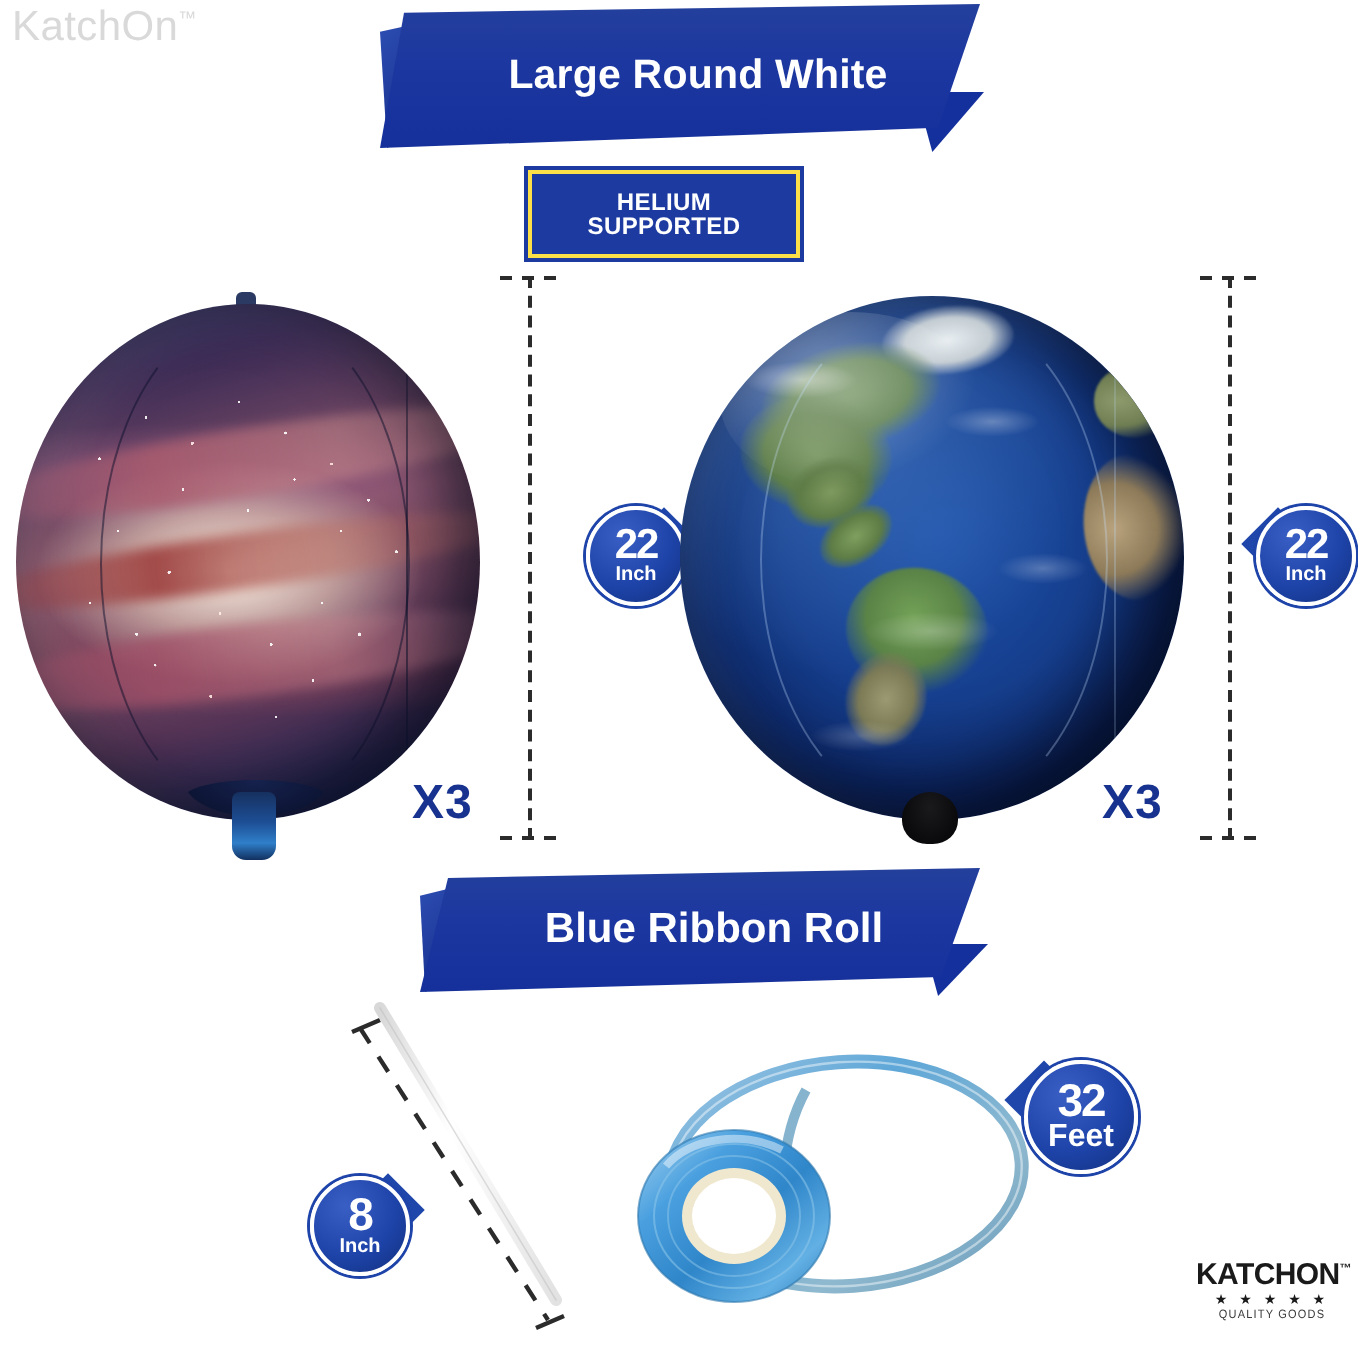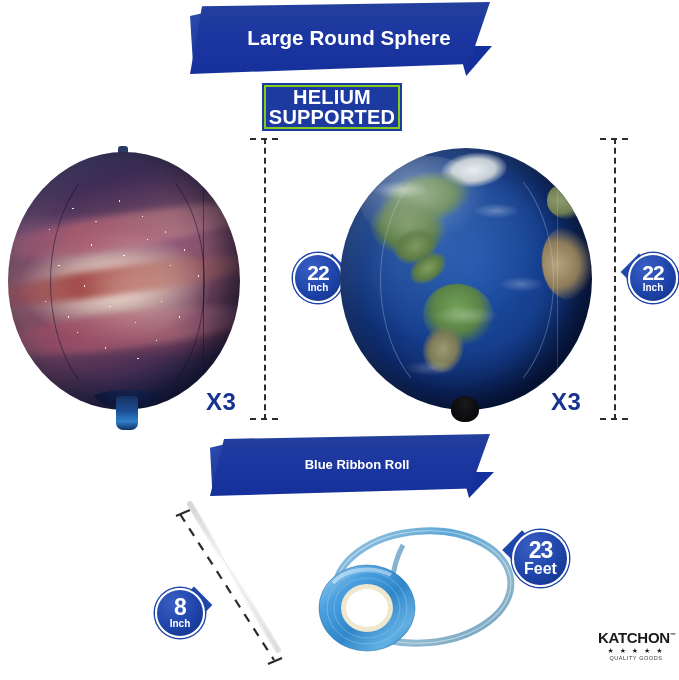--- a/index.html
+++ b/index.html
@@ -44,44 +44,44 @@
   #banner-main .tail{
     position:absolute;right:-2px;top:44px;width:34px;height:30px;
     background:#14309c;
     clip-path:polygon(0% 0%,100% 0%,24% 100%);
   }
 
   #banner-sub{left:210px;top:434px;width:280px;height:62px;}
   #banner-sub .body{
     clip-path:polygon(5% 8%,100% 0%,93% 88%,0% 100%);
     padding-left:22px;padding-right:8px;
-    font-size:13px;
+    font-size:21px;
   }
   #banner-sub .fold{
     position:absolute;left:0px;top:6px;width:32px;height:56px;
     background:linear-gradient(135deg,#2f4fb5 0%,#17328f 70%,#102778 100%);
     clip-path:polygon(0% 14%,100% 0%,76% 78%,8% 100%);
   }
   #banner-sub .tail{
     position:absolute;right:-4px;top:38px;width:32px;height:26px;
     background:#14309c;
     clip-path:polygon(0% 0%,100% 0%,22% 100%);
   }
 
   
   #helium-badge{
     position:absolute;left:262px;top:83px;width:140px;height:48px;
     background:#1c3aa0;border:1px solid #1c3aa0;
     box-sizing:border-box;
     display:flex;align-items:center;justify-content:center;
   }
   #helium-badge .inner{
-    border:2px solid #84cc16;width:132px;height:40px;
+    border:2px solid #fde047;width:132px;height:40px;
     display:flex;flex-direction:column;align-items:center;justify-content:center;
-    color:#fff;font-weight:bold;font-size:20px;line-height:1.02;
+    color:#fff;font-weight:bold;font-size:12px;line-height:1.02;
     letter-spacing:.2px;
   }
 
   
   .measure-badge{position:absolute;}
   .measure-badge .pointer{
     position:absolute;background:#1f47ab;
   }
   .measure-badge .disc{
     position:absolute;left:0;top:0;border-radius:50%;
@@ -346,26 +346,29 @@
   #brand-logo .tag{
     font-size:5.5px;letter-spacing:.6px;margin-top:1px;color:#3a3a3a;
     transform:scaleY(1.1);
   }
 </style>
 </head>
 <body>
 
 <div class="stage">
 
+  <div class="watermark">
+    <span>KatchOn</span><sup>™</sup>
+  </div>
 
   <div class="banner" id="banner-main">
     <div class="fold"></div>
     <div class="tail"></div>
     <div class="body">
-      <div>Large Round Sphere</div>
+      <div>Large Round White</div>
     </div>
   </div>
 
   <div id="helium-badge">
     <div class="inner">
       <div>HELIUM</div>
       <div>SUPPORTED</div>
     </div>
   </div>
 
@@ -509,21 +512,21 @@
       <ellipse cx="62" cy="83" rx="26" ry="24" fill="#efe8cf"></ellipse>
       <ellipse cx="62" cy="83" rx="21" ry="19" fill="#ffffff"></ellipse>
 
       <path d="M28 58 C 40 44, 66 40, 86 50" fill="none" stroke="#ffffff" stroke-width="4" opacity="0.45"></path>
     </svg>
   </div>
 
   <div class="measure-badge" id="badge-32-feet">
     <div class="pointer"></div>
     <div class="disc">
-      <span class="num">23</span>
+      <span class="num">32</span>
       <span class="unit">Feet</span>
     </div>
   </div>
 
   <div id="brand-logo">
     <div class="name"><span>KATCHON</span><sup>™</sup></div>
     <div class="stars">★ ★ ★ ★ ★</div>
     <div class="tag">QUALITY GOODS</div>
   </div>
 

